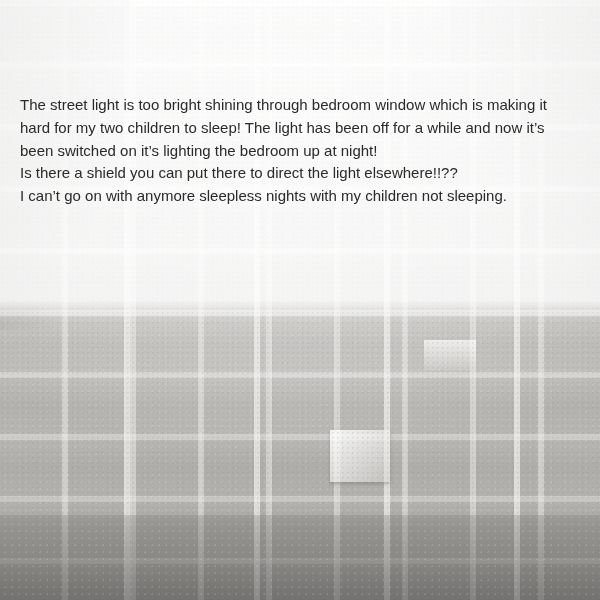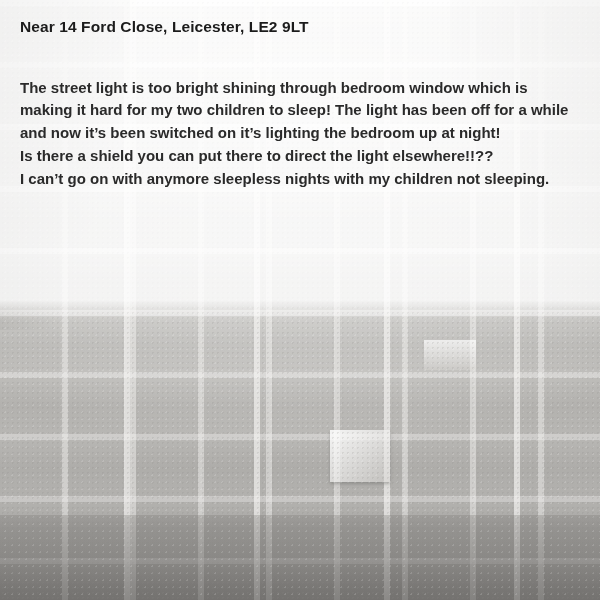--- a/index.html
+++ b/index.html
@@ -140,27 +140,26 @@
   }
   .title {
     font-size: 15.5px;
     font-weight: bold;
     color: #1b1b1b;
     letter-spacing: 0.1px;
     margin: 0 0 0 0;
     line-height: 1.2;
   }
   .body-text {
-    margin-top: 40px;
+    margin-top: 76px;
     font-size: 15px;
     color: #2a2a2a;
     line-height: 1.52;
     white-space: pre-wrap;
     max-width: 562px;
-    font-weight: bold;
   }
 </style>
 </head>
 <body>
 
 <div id="report-card">
 
   <div class="bg-photo"></div>
   <div class="bg-joints"></div>
   <div class="bg-joints-offset"></div>
@@ -168,19 +167,18 @@
   <div class="bg-smudge-right"></div>
   <div class="bg-brick-highlight2"></div>
   <div class="bg-brick-highlight"></div>
   <div class="bg-ground"></div>
   <div class="bg-noise"></div>
 
   <div class="text-overlay"></div>
   <div class="text-overlay lower-fade"></div>
 
   <div class="content">
-    <h1 class="title">Near 14 Ford Close, Leicester, LE2 9LT</h1>
     <div class="body-text">The street light is too bright shining through bedroom window which is making it hard for my two children to sleep! The light has been off for a while and now it’s been switched on it’s lighting the bedroom up at night!
 Is there a shield you can put there to direct the light elsewhere!!??
 I can’t go on with anymore sleepless nights with my children not sleeping.</div>
   </div>
 
 </div>
 
 </body></html>

